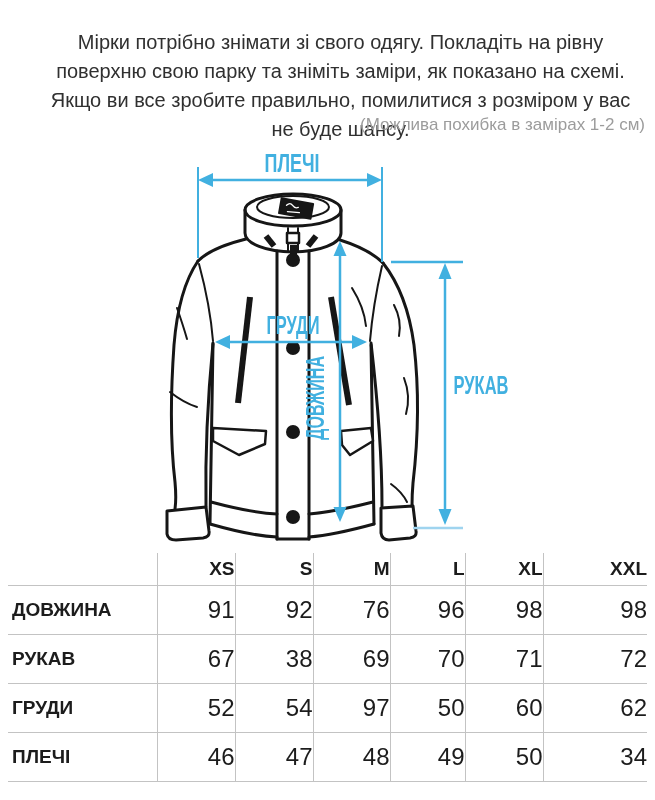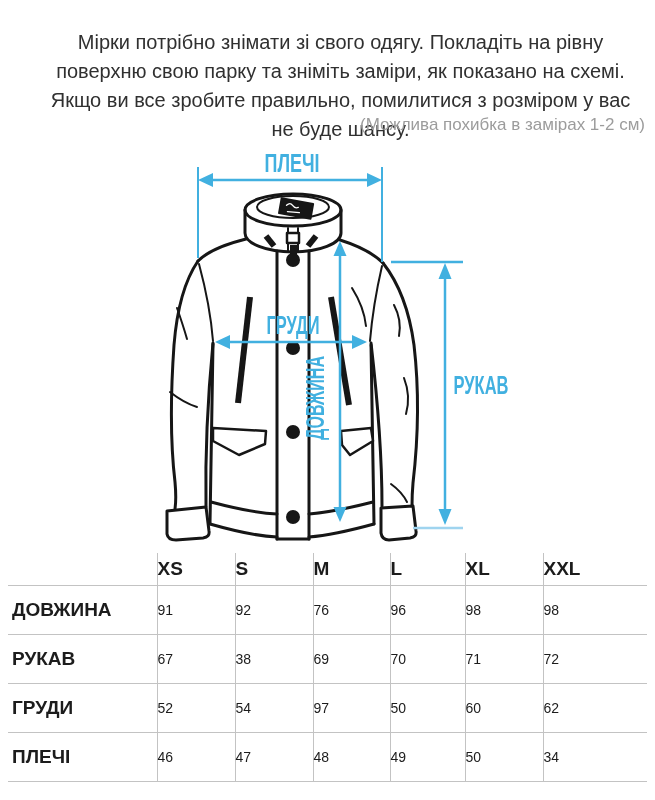--- a/index.html
+++ b/index.html
@@ -27,26 +27,26 @@
   .meas .tick{stroke-width:2;}
   .meas .head{stroke:none;}
   .meas text{font-family:"Liberation Sans","DejaVu Sans",sans-serif;font-weight:bold;font-size:25px;}
   
   .sizes{
     position:absolute;top:553px;left:8px;width:639px;
     border-collapse:collapse;table-layout:fixed;color:#1c1c1c;
   }
   .sizes th,.sizes td{
     border-bottom:1px solid #c3c3c3;border-left:1px solid #c3c3c3;
-    text-align:left;vertical-align:middle;padding:0;
+    text-align:right;vertical-align:middle;padding:0;
   }
   .sizes .first{border-left:none;text-align:left;padding-left:4px;}
   .sizes thead th{height:32px;font-size:19px;font-weight:bold;}
   .sizes tbody th{font-size:19px;font-weight:bold;}
-  .sizes tbody td{height:48px;font-size:14px;font-weight:normal;margin-left:44px;}
+  .sizes tbody td{height:48px;font-size:24px;font-weight:normal;margin-left:44px;}
 </style>
 </head>
 <body>
 
 <div class="page">
 
   <p class="intro">Мірки потрібно знімати зі свого одягу. Покладіть на рівну поверхню свою парку та зніміть заміри, як показано на схемі. Якщо ви все зробите правильно, помилитися з розміром у вас не буде шансу.</p>
   <p class="note">(Можлива похибка в замірах 1-2 см)</p>
 
   <svg class="diagram" width="655" height="440" viewBox="0 0 655 440" xmlns="http://www.w3.org/2000/svg">

